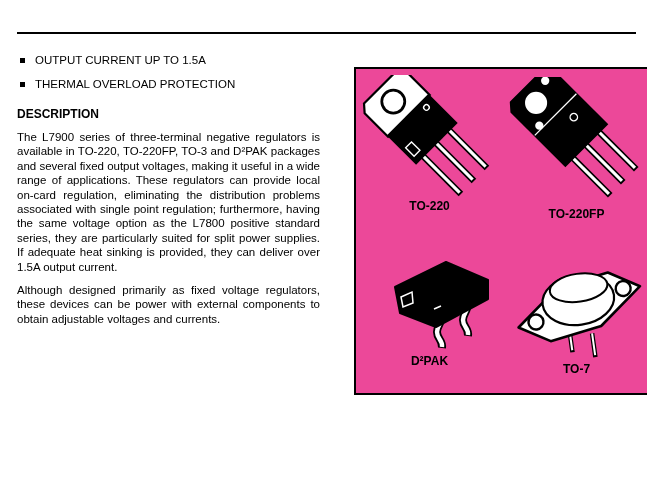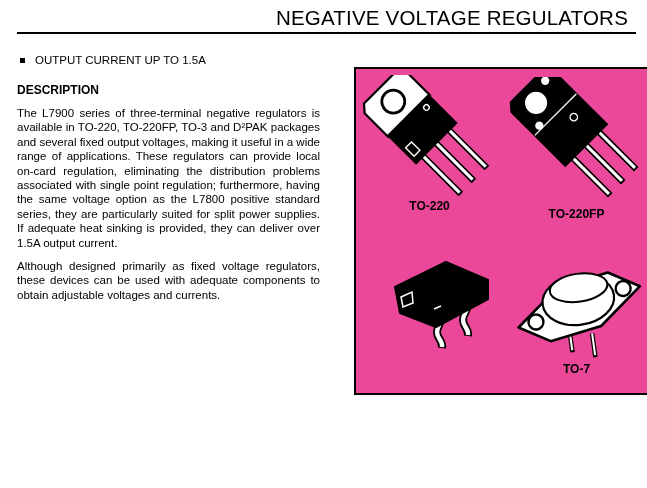--- a/index.html
+++ b/index.html
@@ -84,44 +84,47 @@
   .lbl-r1 { top:130px; }
   .lbl-r2 { top:285px; }
   .lbl-c1 { left:0; }
   .lbl-c2 { left:147px;margin-top:8px; }
 </style>
 </head>
 <body>
 
 <div class="page">
 
-  <div class="doc-title">NEGATIVE VOLTAGE REGULATORS</div>
   <div class="title-rule"></div>
 
   <div class="left-col">
 
     <ul class="features">
 
         <li>
           <span class="bullet"></span>
           <span class="feature-text">OUTPUT CURRENT UP TO 1.5A</span>
         </li>
 
 
+        <li>
+          <span class="bullet"></span>
+          <span class="feature-text">THERMAL OVERLOAD PROTECTION</span>
+        </li>
 
 
       </ul>
 
     <div class="desc-heading">DESCRIPTION</div>
 
     <div class="desc-body">
 
         <p>The L7900 series of three-terminal negative regulators is available in TO-220, TO-220FP, TO-3 and D²PAK packages and several fixed output voltages, making it useful in a wide range of applications. These regulators can provide local on-card regulation, eliminating the distribution problems associated with single point regulation; furthermore, having the same voltage option as the L7800 positive standard series, they are particularly suited for split power supplies. If adequate heat sinking is provided, they can deliver over 1.5A output current.</p>
 
-        <p>Although designed primarily as fixed voltage regulators, these devices can be used with adequate components to obtain adjustable voltages and currents.</p>
+        <p>Although designed primarily as fixed voltage regulators, these devices can be power with external components to obtain adjustable voltages and currents.</p>
       </div>
 
   </div>
 
   <div class="pkg-box">
 
     <svg class="pkg-fig fig-to220" width="140" height="126" viewBox="0 0 140 126">
       <g transform="translate(58,50) rotate(-45) scale(0.92)">
 
         <g>
@@ -189,17 +192,18 @@
         <circle cx="30" cy="71" r="7.5" fill="#fff" stroke="#000" stroke-width="2.4"></circle>
         <circle cx="121" cy="50" r="7.5" fill="#fff" stroke="#000" stroke-width="2.4"></circle>
 
         <ellipse cx="75" cy="55" rx="36" ry="25" fill="#fff" stroke="#000" stroke-width="2.2"></ellipse>
         <ellipse cx="77" cy="43" rx="29" ry="14" fill="#fff" stroke="#000" stroke-width="2"></ellipse>
       </g>
     </svg>
 
     <div class="pkg-label lbl-r1 lbl-c1">TO-220</div>
     <div class="pkg-label lbl-r1 lbl-c2">TO-220FP</div>
+    <div class="pkg-label lbl-r2 lbl-c1">D²PAK</div>
     <div class="pkg-label lbl-r2 lbl-c2">TO-7</div>
 
   </div>
 
 </div>
 
 </body></html>

